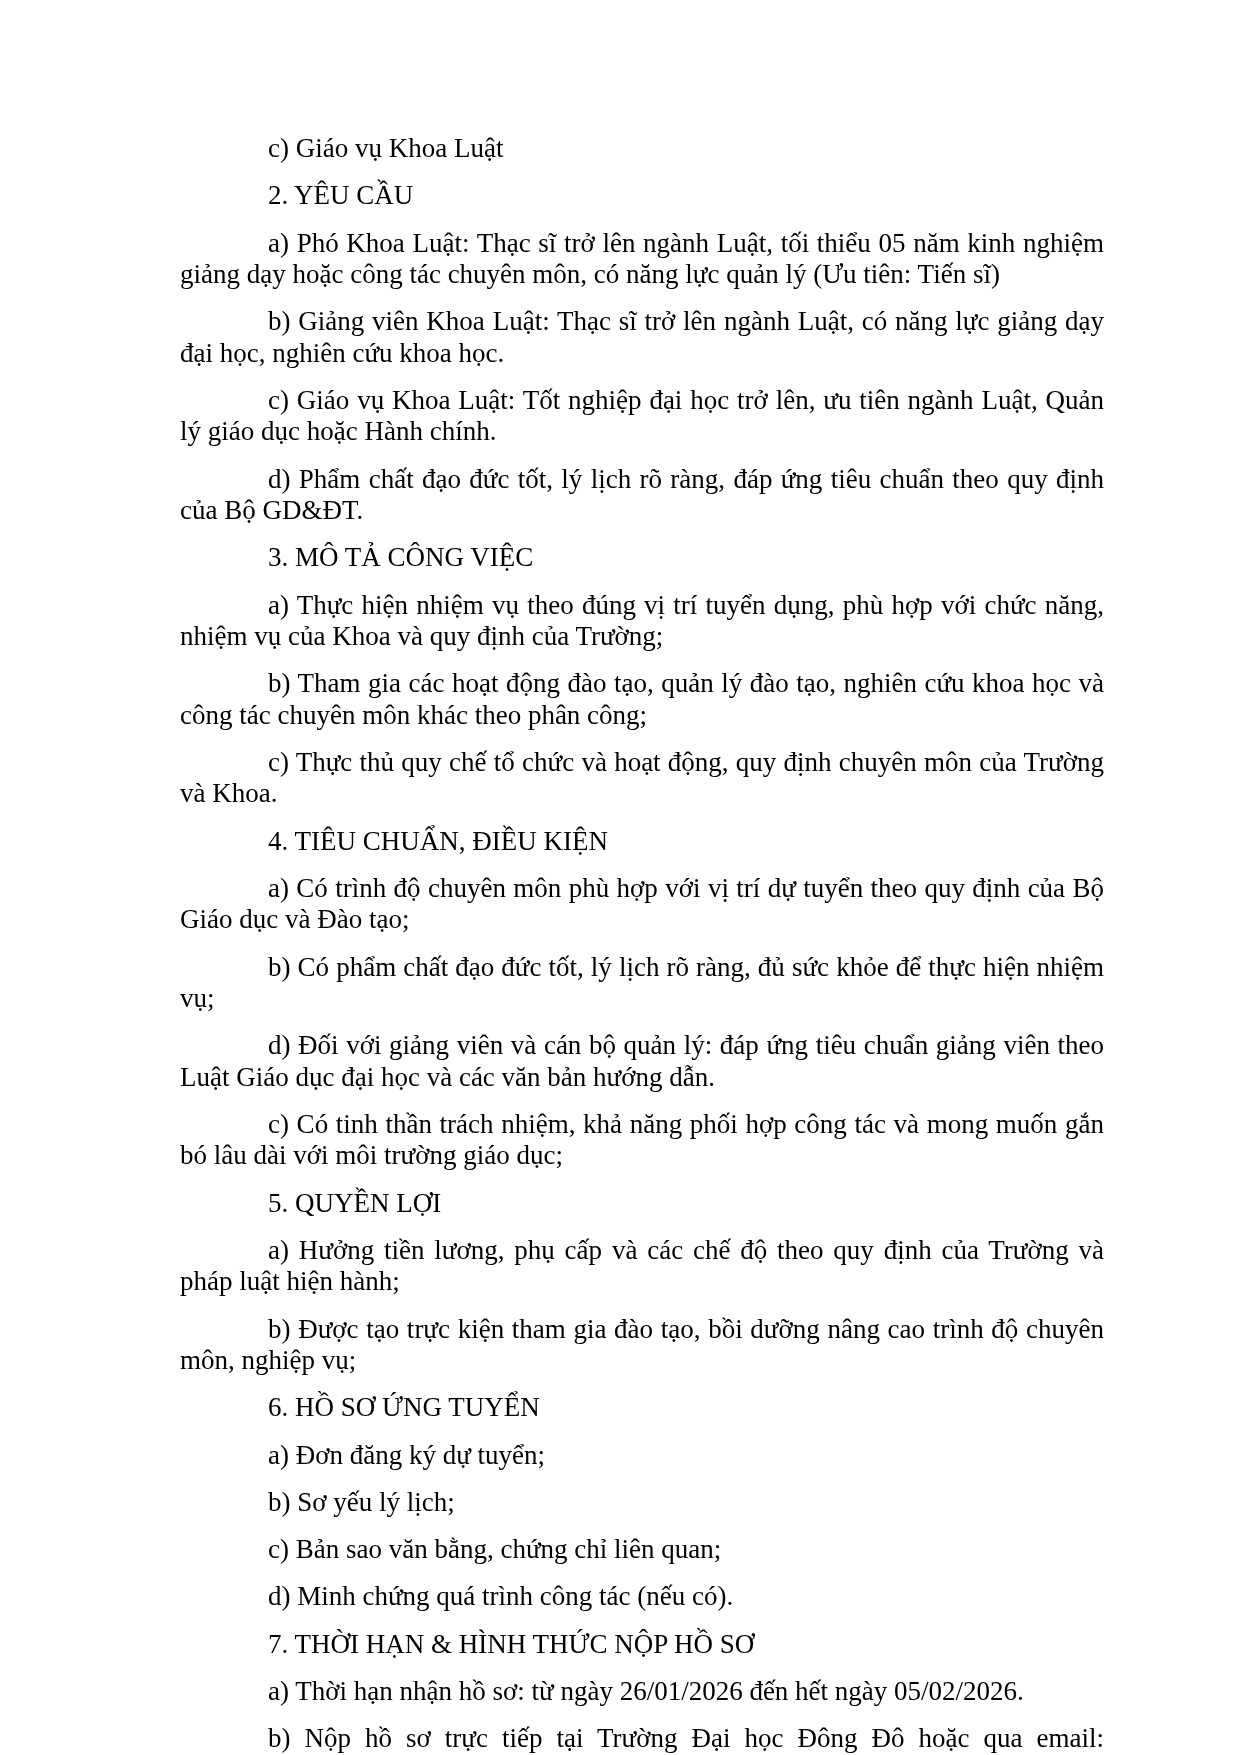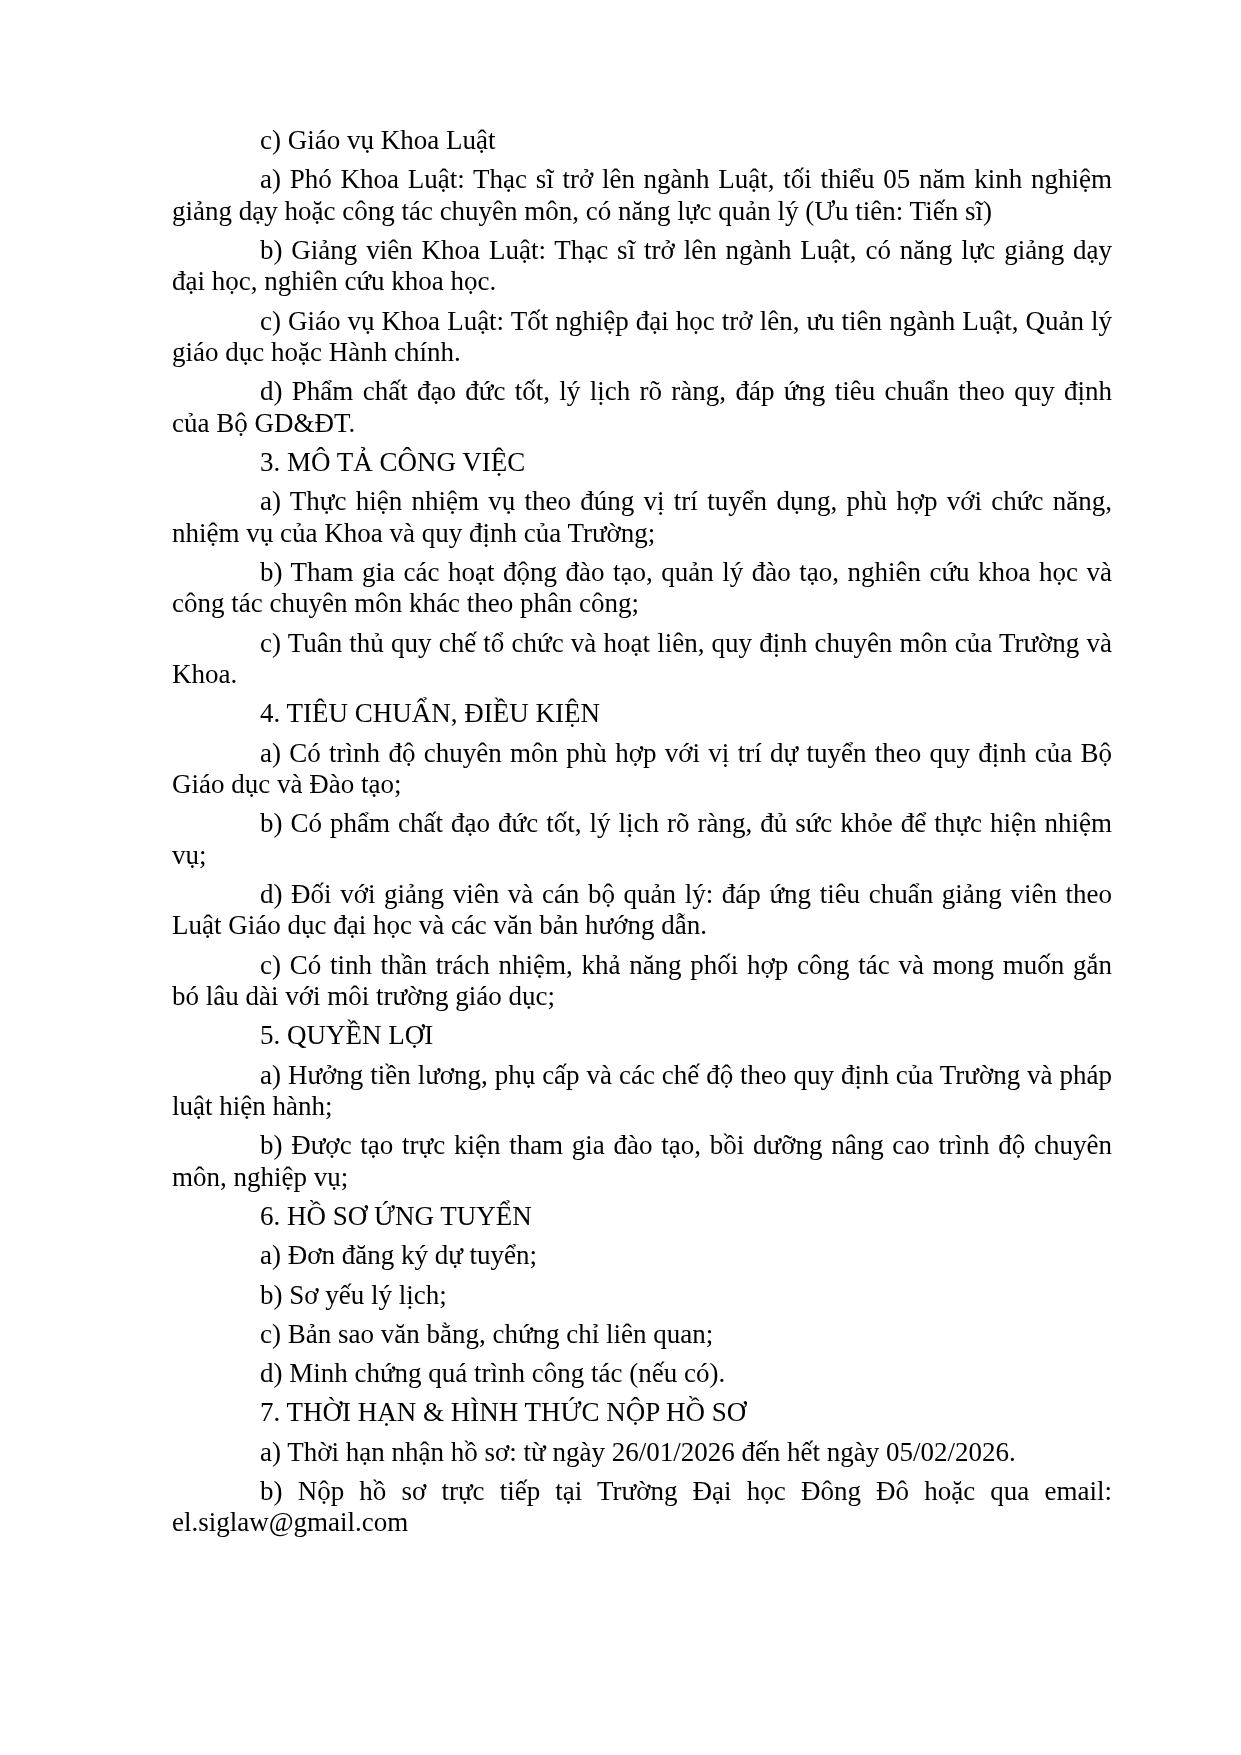--- a/index.html
+++ b/index.html
@@ -21,46 +21,47 @@
     height: 1755px;
     background: #ffffff;
   }
   .doc-body {
     position: absolute;
     left: 164px;
     top: 117px;
     width: 956px;
   }
   .para {
-    margin: 8px;
+    margin: 16px;
     padding: 0;
     font-family: "Liberation Serif", "DejaVu Serif", serif;
     font-size: 27px;
     line-height: 31.33px;
     color: #000000;
     text-align: justify;
     text-indent: 88px;
     word-spacing: normal;
   }
 </style>
 </head>
 <body>
 
 <div class="page">
   <div class="doc-body">
 
   <p class="para">c) Giáo vụ Khoa Luật</p>
+      <p class="para">2. YÊU CẦU</p>
       <p class="para">a) Phó Khoa Luật: Thạc sĩ trở lên ngành Luật, tối thiểu 05 năm kinh nghiệm giảng dạy hoặc công tác chuyên môn, có năng lực quản lý (Ưu tiên: Tiến sĩ)</p>
       <p class="para">b) Giảng viên Khoa Luật: Thạc sĩ trở lên ngành Luật, có năng lực giảng dạy đại học, nghiên cứu khoa học.</p>
       <p class="para">c) Giáo vụ Khoa Luật: Tốt nghiệp đại học trở lên, ưu tiên ngành Luật, Quản lý giáo dục hoặc Hành chính.</p>
       <p class="para">d) Phẩm chất đạo đức tốt, lý lịch rõ ràng, đáp ứng tiêu chuẩn theo quy định của Bộ GD&amp;ĐT.</p>
       <p class="para">3. MÔ TẢ CÔNG VIỆC</p>
       <p class="para">a) Thực hiện nhiệm vụ theo đúng vị trí tuyển dụng, phù hợp với chức năng, nhiệm vụ của Khoa và quy định của Trường;</p>
       <p class="para">b) Tham gia các hoạt động đào tạo, quản lý đào tạo, nghiên cứu khoa học và công tác chuyên môn khác theo phân công;</p>
-      <p class="para">c) Tuân thủ quy chế tổ chức và hoạt liên, quy định chuyên môn của Trường và Khoa.</p>
+      <p class="para">c) Thực thủ quy chế tổ chức và hoạt động, quy định chuyên môn của Trường và Khoa.</p>
       <p class="para">4. TIÊU CHUẨN, ĐIỀU KIỆN</p>
       <p class="para">a) Có trình độ chuyên môn phù hợp với vị trí dự tuyển theo quy định của Bộ Giáo dục và Đào tạo;</p>
       <p class="para">b) Có phẩm chất đạo đức tốt, lý lịch rõ ràng, đủ sức khỏe để thực hiện nhiệm vụ;</p>
       <p class="para">d) Đối với giảng viên và cán bộ quản lý: đáp ứng tiêu chuẩn giảng viên theo Luật Giáo dục đại học và các văn bản hướng dẫn.</p>
       <p class="para">c) Có tinh thần trách nhiệm, khả năng phối hợp công tác và mong muốn gắn bó lâu dài với môi trường giáo dục;</p>
       <p class="para">5. QUYỀN LỢI</p>
       <p class="para">a) Hưởng tiền lương, phụ cấp và các chế độ theo quy định của Trường và pháp luật hiện hành;</p>
       <p class="para">b) Được tạo trực kiện tham gia đào tạo, bồi dưỡng nâng cao trình độ chuyên môn, nghiệp vụ;</p>
       <p class="para">6. HỒ SƠ ỨNG TUYỂN</p>
       <p class="para">a) Đơn đăng ký dự tuyển;</p>

